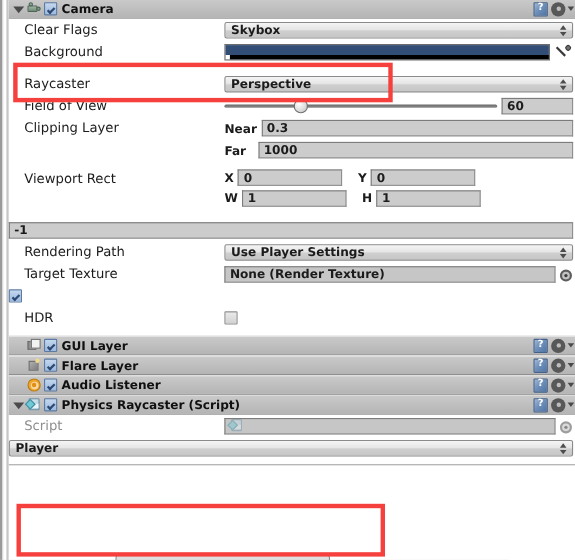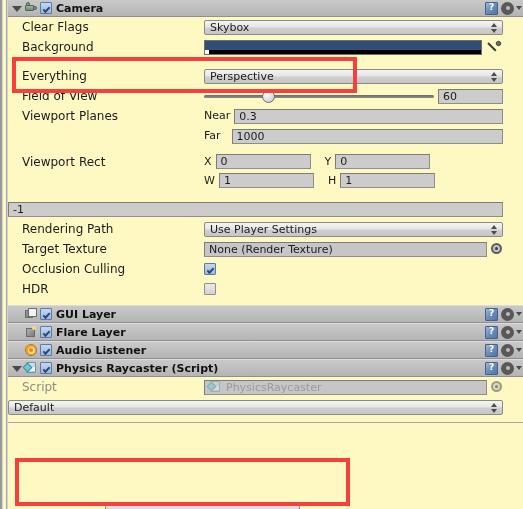--- a/index.html
+++ b/index.html
@@ -6,21 +6,21 @@
   body{
     font-family:"DejaVu Sans","Liberation Sans",sans-serif;
     font-size:11px;
     color:#1d1d1d;
     -webkit-font-smoothing:none;
   }
   #inspector{
     position:relative;
     width:523px;
     height:509px;
-    background:#fef9c3;
+    background:#ffffff;
     overflow:hidden;
     box-sizing:border-box;
   }
   
   .rail-a{position:absolute;left:0;top:0;width:2px;height:509px;background:#9a9a9a;}
   .rail-b{position:absolute;left:2px;top:0;width:1px;height:509px;background:#d6d6d6;}
   .rail-c{position:absolute;left:6px;top:0;width:1px;height:509px;background:#a9a9a9;}
   .rail-d{position:absolute;left:7px;top:0;width:1px;height:509px;background:#d2d2d2;}
 
   .content{position:absolute;left:8px;top:0;right:0;bottom:0;}
@@ -151,21 +151,21 @@
   }
 
   
   .row{position:relative;height:20px;display:flex;align-items:center;}
   .row.h19{height:19px;}
   .label{
     width:196px;flex:0 0 auto;padding-left:14px;box-sizing:border-box;
     color:#1b1b1b;font-size:12px;white-space:nowrap;
   }
   .label.dim{color:#8d8d8d;}
-  .fieldzone{flex:1 1 auto;display:flex;align-items:flex-start;padding-right:20px;min-width:0;}
+  .fieldzone{flex:1 1 auto;display:flex;align-items:flex-end;padding-right:2px;min-width:0;font-weight:bold;}
 
   
   .popup{
     height:15px;flex:1 1 auto;min-width:0;
     background:linear-gradient(to bottom,#f4f4f4 0%,#e6e6e6 45%,#cfcfcf 55%,#c6c6c6 100%);
     border:1px solid #8a8a8a;border-radius:2px;box-sizing:border-box;
     display:flex;align-items:center;position:relative;
   }
   .popup span{padding-left:5px;font-size:11px;color:#1b1b1b;white-space:nowrap;}
   .updown{
@@ -328,21 +328,21 @@
           <div class="stick"></div>
             <div class="bulb"></div>
         </div>
       </div>
     </div>
 
 
     <div class="spacer"></div>
 
     <div class="row">
-      <div class="label">Everything</div>
+      <div class="label">Raycaster</div>
       <div class="fieldzone">
         <div class="popup">
           <span>Perspective</span>
           <div class="updown"></div>
         </div>
       </div>
     </div>
 
     <div class="row">
       <div class="label">Field of View</div>
@@ -351,21 +351,21 @@
           <div class="track"></div>
           <div class="knob" style="left:28%;"></div>
         </div>
         <div class="numbox">
           <span>60</span>
         </div>
       </div>
     </div>
 
     <div class="row">
-      <div class="label">Viewport Planes</div>
+      <div class="label">Clipping Layer</div>
       <div class="fieldzone">
         <div class="sublabel">Near</div>
         <div class="input">
           <span>0.3</span>
         </div>
       </div>
     </div>
 
     <div class="row">
       <div class="label"></div>
@@ -440,21 +440,20 @@
           <span>None (Render Texture)</span>
         </div>
         <div class="picker">
           <div class="ring"></div>
             <div class="pin"></div>
         </div>
       </div>
     </div>
 
     <div class="row">
-      <div class="label">Occlusion Culling</div>
       <div class="fieldzone">
         <div class="cb on"></div>
       </div>
     </div>
 
     <div class="row">
       <div class="label">HDR</div>
       <div class="fieldzone">
         <div class="cb"></div>
       </div>
@@ -550,33 +549,32 @@
 
     <div class="row">
       <div class="label dim">Script</div>
       <div class="fieldzone">
         <div class="input obj ghost" style="position:relative;">
           <div class="cicon ic-script" style="opacity:.45;margin-left:3px;">
             <div class="pg"></div>
               <div class="dot"></div>
               <div class="tag"></div>
           </div>
-          <span style="padding-left:2px;">PhysicsRaycaster</span>
         </div>
         <div class="picker" style="opacity:.6;">
           <div class="ring"></div>
             <div class="pin"></div>
         </div>
       </div>
     </div>
 
     <div class="row">
       <div class="fieldzone">
         <div class="popup">
-          <span>Default</span>
+          <span>Player</span>
           <div class="updown"></div>
         </div>
       </div>
     </div>
 
     <div class="divline" style="margin-top:5px;"></div>
 
   </div>
 
   <div class="addbtn"></div>

